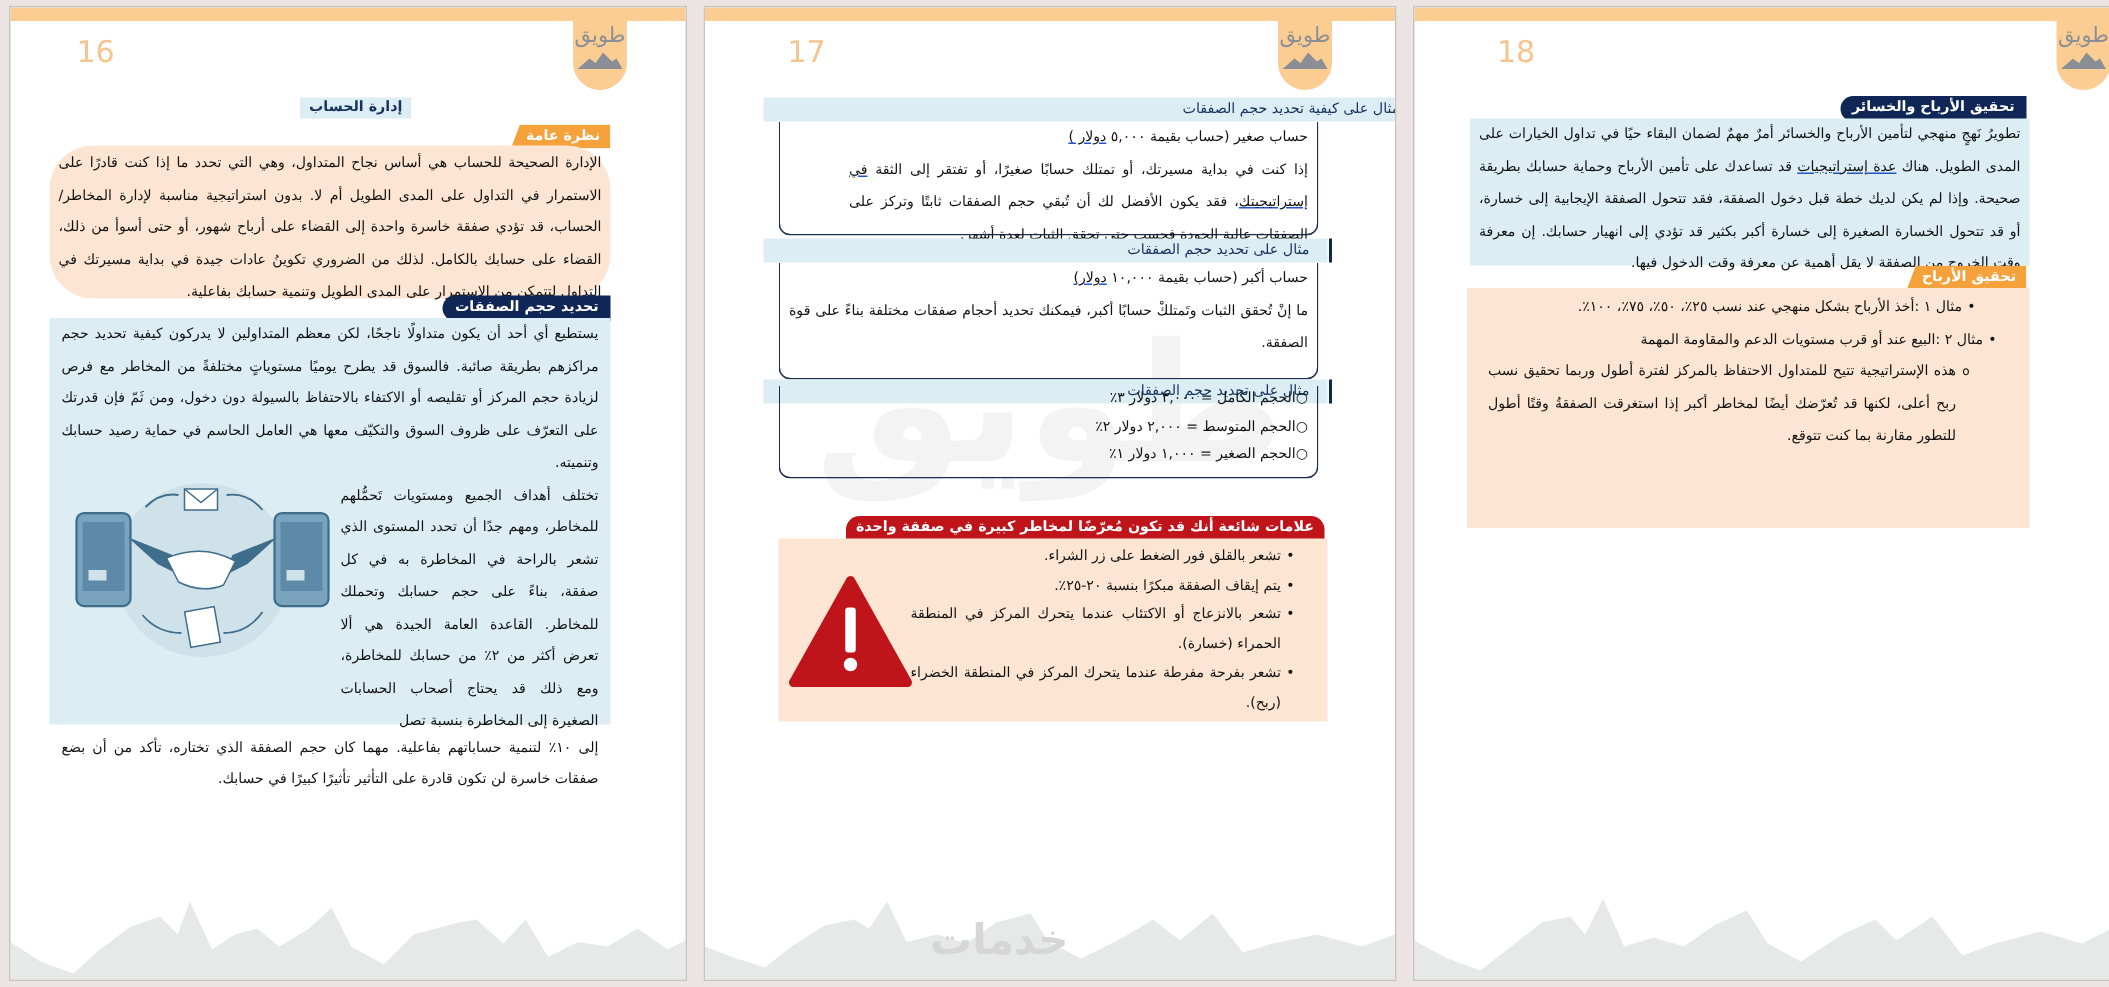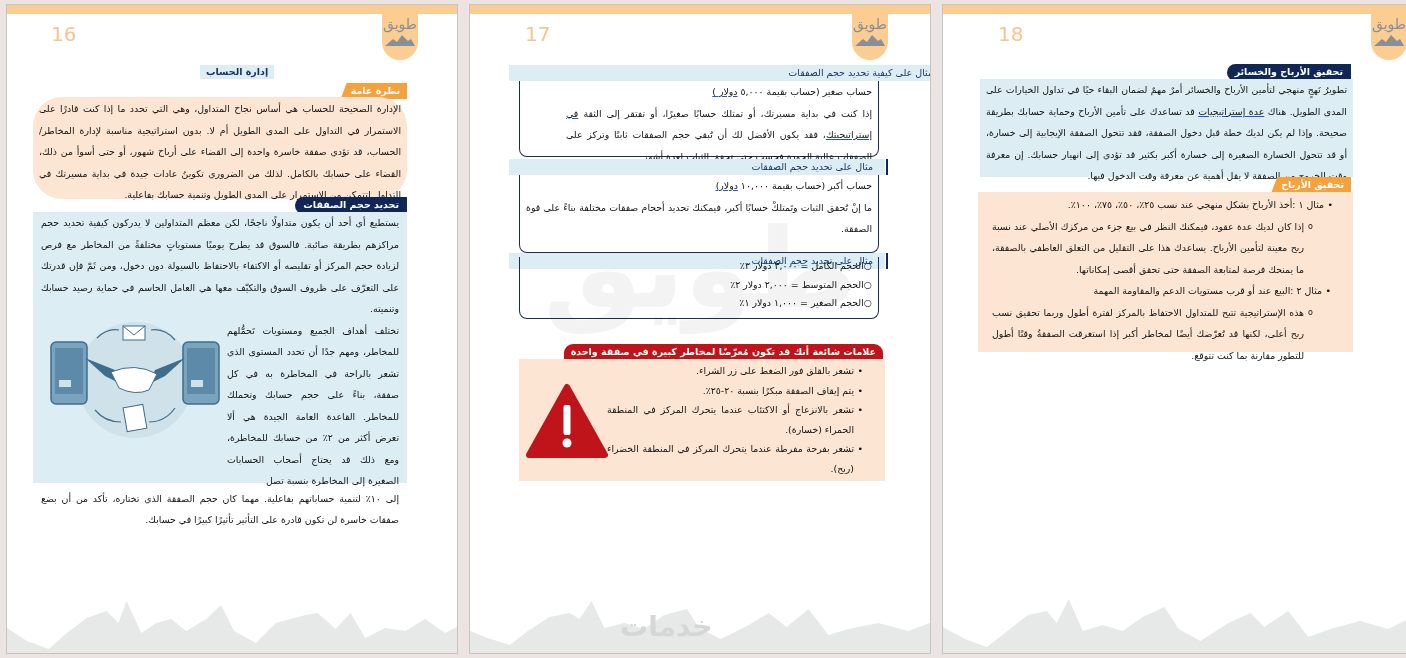--- a/index.html
+++ b/index.html
@@ -197,25 +197,22 @@
       </svg>
   </div>
 
   <div class="pill-navy" style="right:61px; top:59px;">تحقيق الأرباح والخسائر</div>
   <div class="box-blue" style="left:37px; width:373px; top:74px; height:98px;">
     <div class="rtl txt" style="padding:0 6px;"><span>تطويرُ نَهجٍ منهجي لتأمين الأرباح والخسائر أمرٌ مهمٌ لضمان البقاء حيًا في تداول الخيارات على المدى الطويل. هناك </span><span class="u">عدة إستراتيجيات</span><span> قد تساعدك على تأمين الأرباح وحماية حسابك بطريقة صحيحة. وإذا لم يكن لديك خطة قبل دخول الصفقة، فقد تتحول الصفقة الإيجابية إلى خسارة، أو قد تتحول الخسارة الصغيرة إلى خسارة أكبر بكثير قد تؤدي إلى انهيار حسابك. إن معرفة وقت الخروج من الصفقة لا يقل أهمية عن معرفة وقت الدخول فيها.</span></div>
   </div>
 
   <div class="tag-orange" style="right:61px; top:172px;">تحقيق الأرباح</div>
   <div class="box-peach" style="left:35px; width:375px; top:187px; height:160px;">
-    <ul class="bul rtl txt" style="padding:2px 20px 0 14px;margin-left:26px;">
+    <ul class="bul rtl txt" style="padding:2px 36px 0 14px;margin-left:26px;">
       <li>مثال ١ :أخذ الأرباح بشكل منهجي عند نسب ٢٥٪، ٥٠٪، ٧٥٪، ١٠٠٪.</li>
-    </ul>
-    <ul class="bul sub rtl txt" style="padding:0 40px 0 14px;">
-      <li>إذا كان لديك عدة عقود، فيمكنك النظر في بيع جزء من مركزك الأصلي عند نسبة ربح معينة لتأمين الأرباح. يساعدك هذا على التقليل من التعلق العاطفي بالصفقة، ما يمنحك فرصة لمتابعة الصفقة حتى تحقق أقصى إمكاناتها.</li>
     </ul>
     <ul class="bul rtl txt" style="padding:0 22px 0 14px;">
       <li>مثال ٢ :البيع عند أو قرب مستويات الدعم والمقاومة المهمة</li>
     </ul>
     <ul class="bul sub rtl txt" style="padding:0 40px 0 14px;">
       <li>هذه الإستراتيجية تتيح للمتداول الاحتفاظ بالمركز لفترة أطول وربما تحقيق نسب ربح أعلى، لكنها قد تُعرّضك أيضًا لمخاطر أكبر إذا استغرقت الصفقةُ وقتًا أطول للتطور مقارنة بما كنت تتوقع.</li>
     </ul>
   </div>
 
   <svg class="mountains" viewBox="0 0 470 70" preserveAspectRatio="none">

